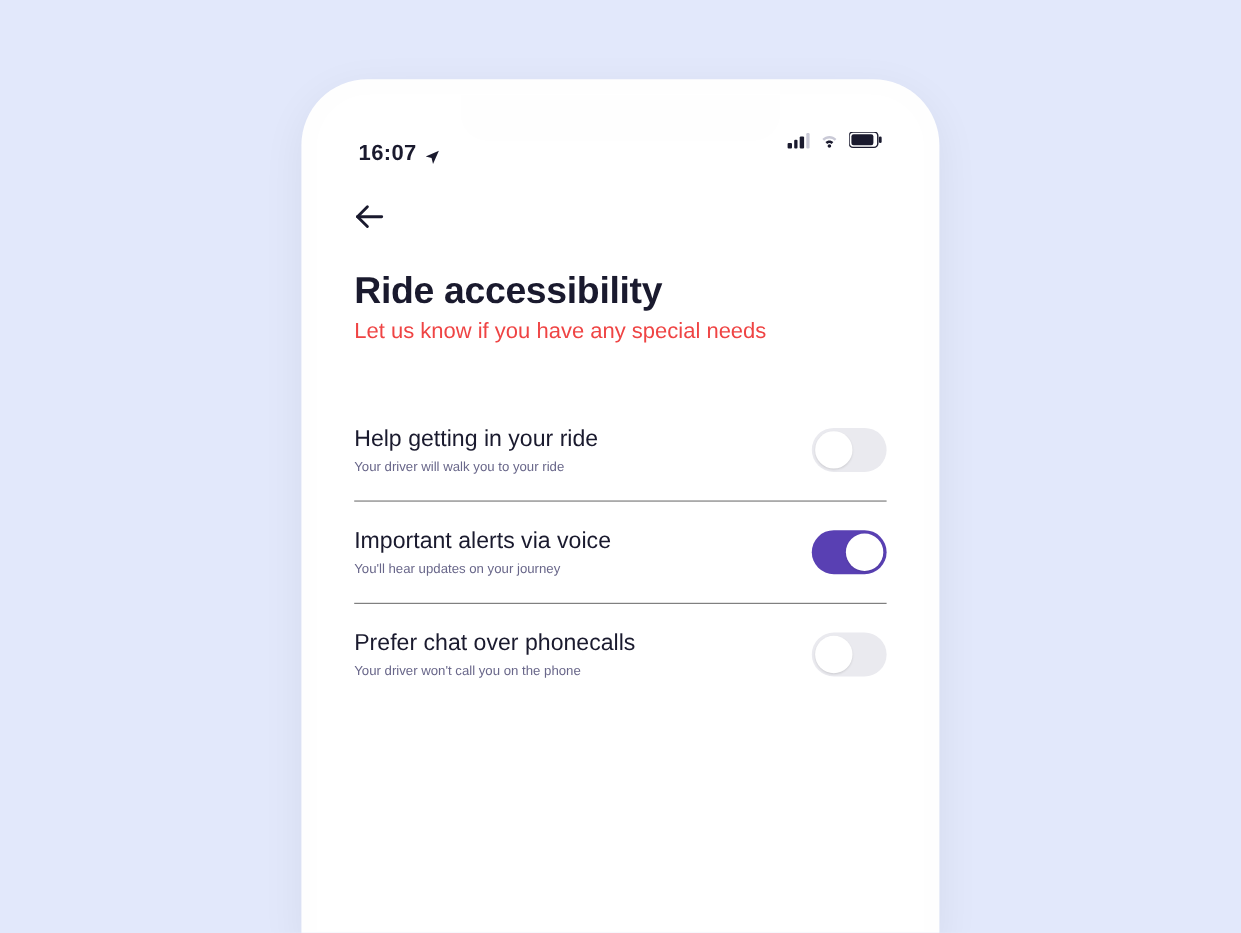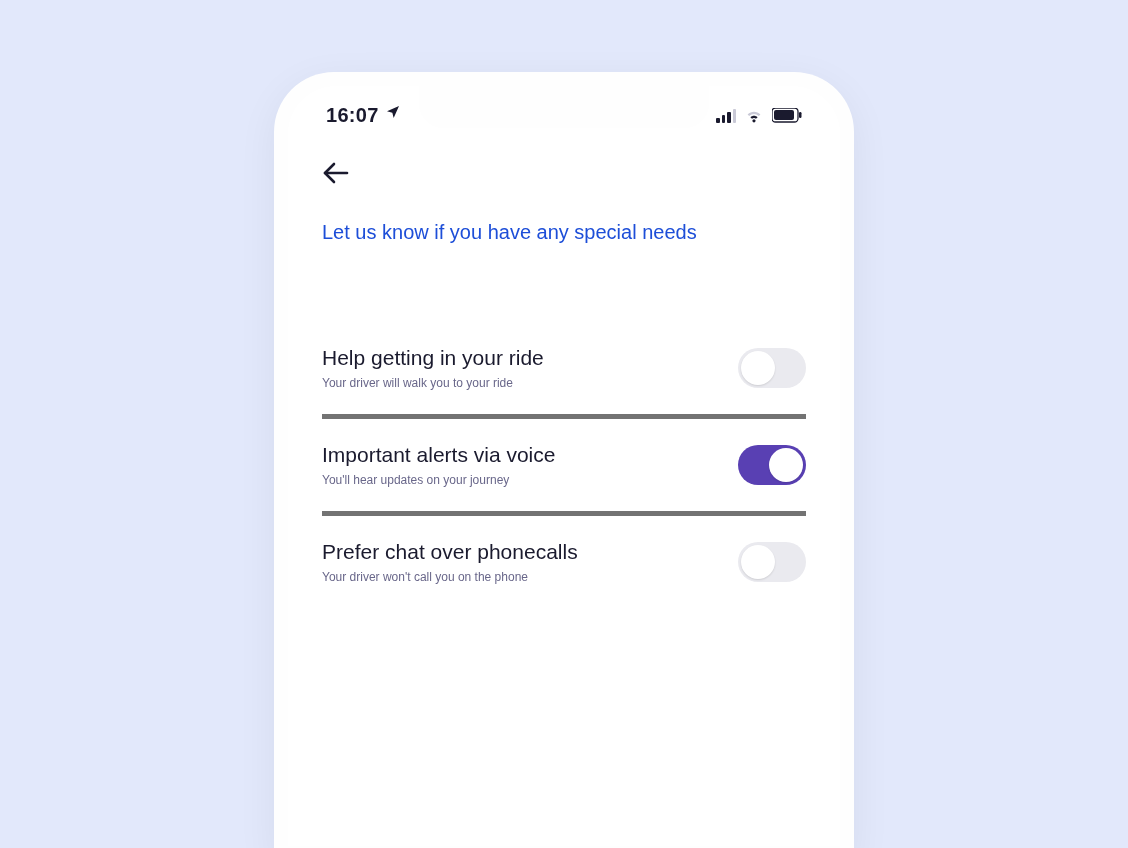--- a/index.html
+++ b/index.html
@@ -31,24 +31,25 @@
     .status-bar {
       display: flex;
       justify-content: space-between;
       align-items: center;
       padding: 18px 38px 10px 38px;
       font-weight: 600;
       color: #1a1a2e;
     }
     .status-left {
       display: flex;
-      align-items: flex-start;
+      align-items: flex-end;
       gap: 6px;
       font-size: 20px;
       letter-spacing: 0.3px;
+      margin-top: 24px;
     }
     .status-right {
       display: flex;
       align-items: center;
       gap: 8px;
     }
     .notch {
       position: absolute;
       top: 0;
       left: 50%;
@@ -68,30 +69,30 @@
     }
     .page-title {
       font-size: 34px;
       font-weight: 700;
       color: #1a1a2e;
       letter-spacing: -0.3px;
       margin-bottom: 6px;
     }
     .page-subtitle {
       font-size: 20px;
-      color: #1d4ed8;
+      color: #ef4444;
       font-weight: 400;
-      margin-bottom: 78px;
+      margin-bottom: 50px;
     }
     .option-row {
       display: flex;
       justify-content: space-between;
       align-items: center;
       padding: 24px 0;
-      border-bottom: 5px solid #737373;
+      border-bottom: 1px solid #737373;
     }
     .option-row:last-child {
       border-bottom: none;
     }
     .option-text {
       flex: 1;
     }
     .option-title {
       font-size: 21px;
       font-weight: 500;
@@ -184,20 +185,21 @@
     </div>
 
     <div class="content">
       <div class="back-btn">
         <svg width="28" height="24" viewBox="0 0 28 24" fill="none" stroke="#1a1a2e" stroke-width="2.6" stroke-linecap="round" stroke-linejoin="round">
             <line x1="25" y1="12" x2="3" y2="12"></line>
             <polyline points="12 3 3 12 12 21"></polyline>
           </svg>
       </div>
 
+      <h1 class="page-title">Ride accessibility</h1>
       <p class="page-subtitle">Let us know if you have any special needs</p>
 
       <div class="option-row">
         <div class="option-text">
           <div class="option-title">Help getting in your ride</div>
           <div class="option-desc">Your driver will walk you to your ride</div>
         </div>
         <div class="toggle off">
           <div class="toggle-knob"></div>
         </div>

